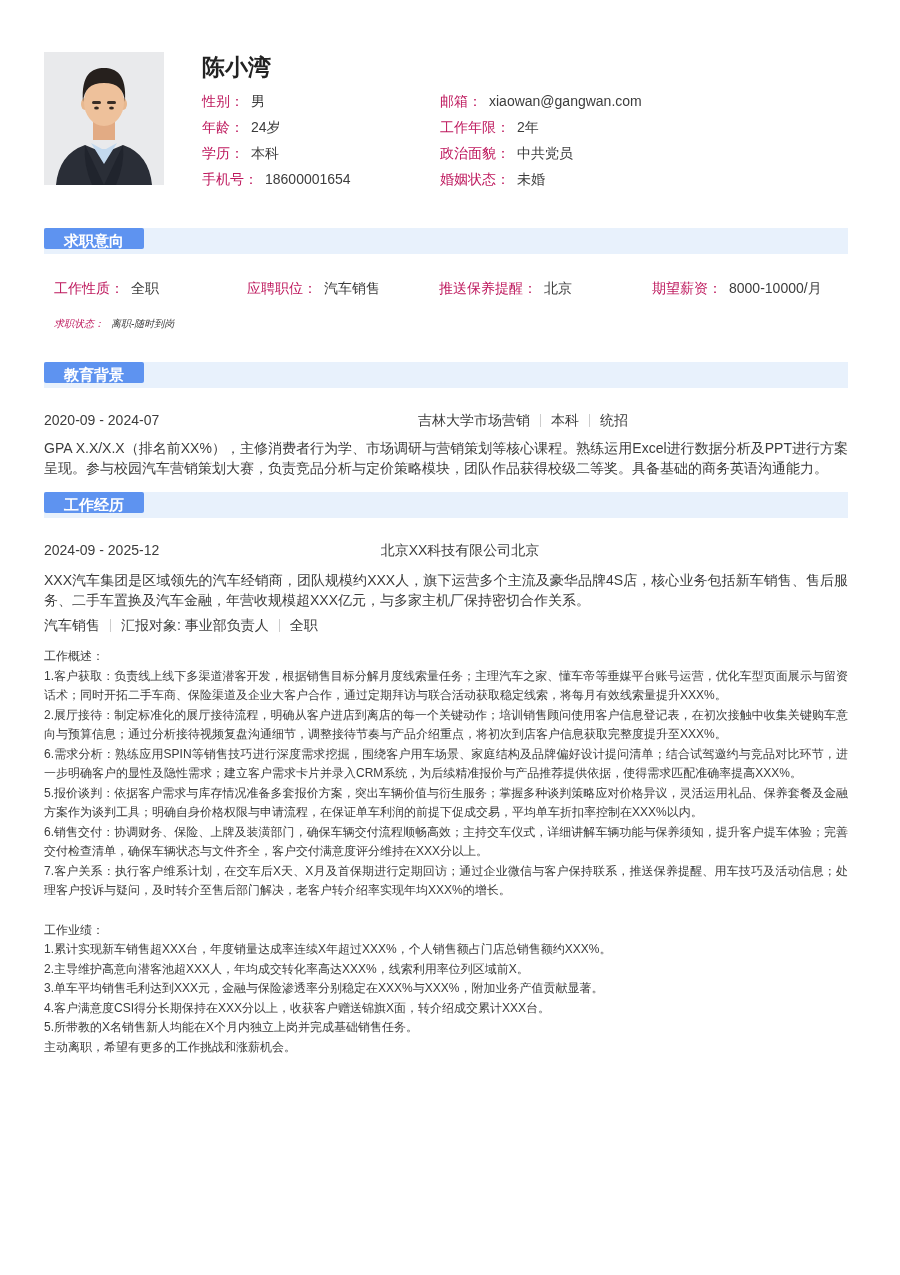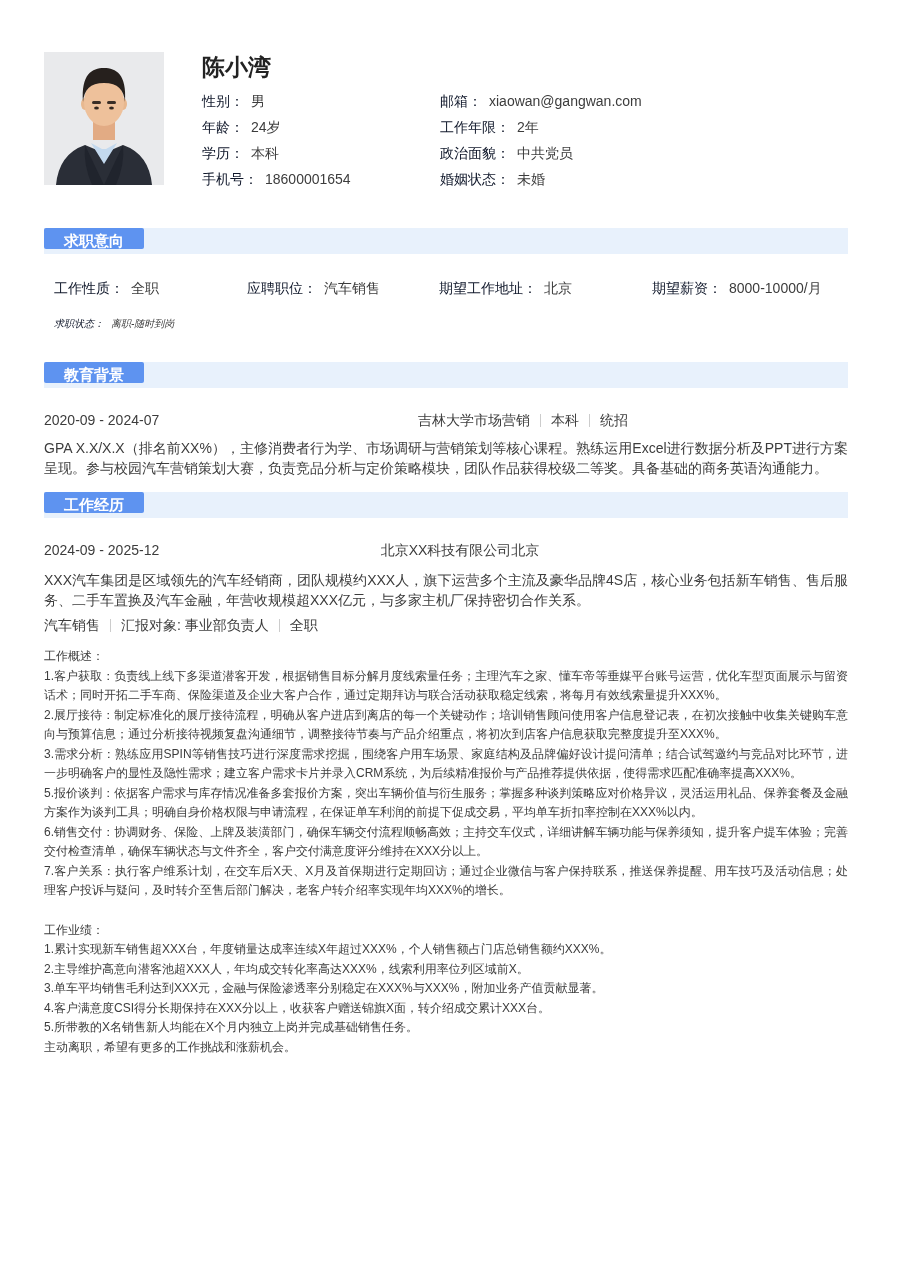--- a/index.html
+++ b/index.html
@@ -16,21 +16,21 @@
     font-family:"Liberation Sans","DejaVu Sans",sans-serif;
     color:var(--text);
   }
   
   .header-row{display:flex;}
   .photo{width:120px;height:133px;flex:none;overflow:hidden;}
   .header-info{margin-left:38px;flex:1;padding-top:2px;}
   .name{font-size:23px;font-weight:700;color:#222;margin:0 0 13px 0;line-height:26px;}
   .info-grid{display:grid;grid-template-columns:238px auto;row-gap:10px;font-size:14px;}
   .info-item{line-height:16px;white-space:nowrap;}
-  .flabel{color:#0f172a;}
+  .flabel{color:#be185d;}
   .fvalue{margin-left:7px;color:var(--text);}
   
   .section-bar{height:26px;background:var(--section-bar-bg);}
   .section-bar.first{margin-top:41px;}
   .section-bar.edu{margin-top:30px;}
   .section-bar.work{margin-top:14px;}
   .section-tab{
     display:inline-block;height:21px;line-height:26px;padding:0 20px;
     background:var(--accent);color:#fff;font-size:15px;font-weight:700;border-radius:2px;
   }
@@ -130,21 +130,21 @@
 
       <div class="ji-item">
         <span class="flabel">工作性质：</span><span class="fvalue">全职</span>
       </div>
 
       <div class="ji-item">
         <span class="flabel">应聘职位：</span><span class="fvalue">汽车销售</span>
       </div>
 
       <div class="ji-item">
-        <span class="flabel">期望工作地址：</span><span class="fvalue">北京</span>
+        <span class="flabel">推送保养提醒：</span><span class="fvalue">北京</span>
       </div>
 
       <div class="ji-item">
         <span class="flabel">期望薪资：</span><span class="fvalue">8000-10000/月</span>
       </div>
     </div>
   <div class="ji-row2">
     <span class="flabel">求职状态：</span><span class="fvalue">离职-随时到岗</span>
   </div>
 
@@ -172,21 +172,21 @@
   <div class="position-row">
     <span>汽车销售</span><span class="pipe"></span><span>汇报对象: 事业部负责人</span><span class="pipe"></span><span>全职</span>
   </div>
 
   <div class="work-text">
     <p class="group-title">工作概述：</p>
     <div>
 
     <p>1.客户获取：负责线上线下多渠道潜客开发，根据销售目标分解月度线索量任务；主理汽车之家、懂车帝等垂媒平台账号运营，优化车型页面展示与留资话术；同时开拓二手车商、保险渠道及企业大客户合作，通过定期拜访与联合活动获取稳定线索，将每月有效线索量提升XXX%。</p>
         <p>2.展厅接待：制定标准化的展厅接待流程，明确从客户进店到离店的每一个关键动作；培训销售顾问使用客户信息登记表，在初次接触中收集关键购车意向与预算信息；通过分析接待视频复盘沟通细节，调整接待节奏与产品介绍重点，将初次到店客户信息获取完整度提升至XXX%。</p>
-        <p>3.需求分析：熟练应用SPIN等销售技巧进行深度需求挖掘，围绕客户用车场景、家庭结构及品牌偏好设计提问清单；结合试驾邀约与竞品对比环节，进一步明确客户的显性及隐性需求；建立客户需求卡片并录入CRM系统，为后续精准报价与产品推荐提供依据，使得需求匹配准确率提高XXX%。</p>
+        <p>6.需求分析：熟练应用SPIN等销售技巧进行深度需求挖掘，围绕客户用车场景、家庭结构及品牌偏好设计提问清单；结合试驾邀约与竞品对比环节，进一步明确客户的显性及隐性需求；建立客户需求卡片并录入CRM系统，为后续精准报价与产品推荐提供依据，使得需求匹配准确率提高XXX%。</p>
         <p>5.报价谈判：依据客户需求与库存情况准备多套报价方案，突出车辆价值与衍生服务；掌握多种谈判策略应对价格异议，灵活运用礼品、保养套餐及金融方案作为谈判工具；明确自身价格权限与申请流程，在保证单车利润的前提下促成交易，平均单车折扣率控制在XXX%以内。</p>
         <p>6.销售交付：协调财务、保险、上牌及装潢部门，确保车辆交付流程顺畅高效；主持交车仪式，详细讲解车辆功能与保养须知，提升客户提车体验；完善交付检查清单，确保车辆状态与文件齐全，客户交付满意度评分维持在XXX分以上。</p>
         <p>7.客户关系：执行客户维系计划，在交车后X天、X月及首保期进行定期回访；通过企业微信与客户保持联系，推送保养提醒、用车技巧及活动信息；处理客户投诉与疑问，及时转介至售后部门解决，老客户转介绍率实现年均XXX%的增长。</p>
       </div>
     <div class="ach-block">
       <p class="group-title">工作业绩：</p>
       <div>
 
       <p>1.累计实现新车销售超XXX台，年度销量达成率连续X年超过XXX%，个人销售额占门店总销售额约XXX%。</p>
           <p>2.主导维护高意向潜客池超XXX人，年均成交转化率高达XXX%，线索利用率位列区域前X。</p>

